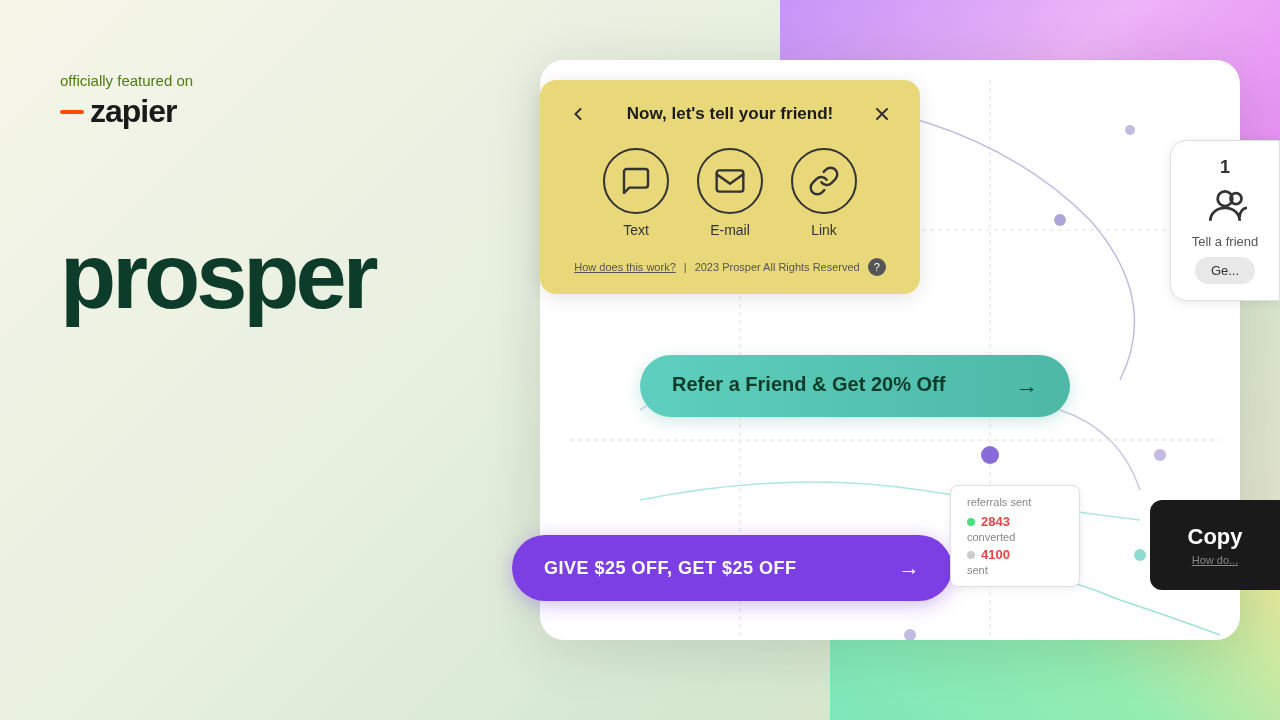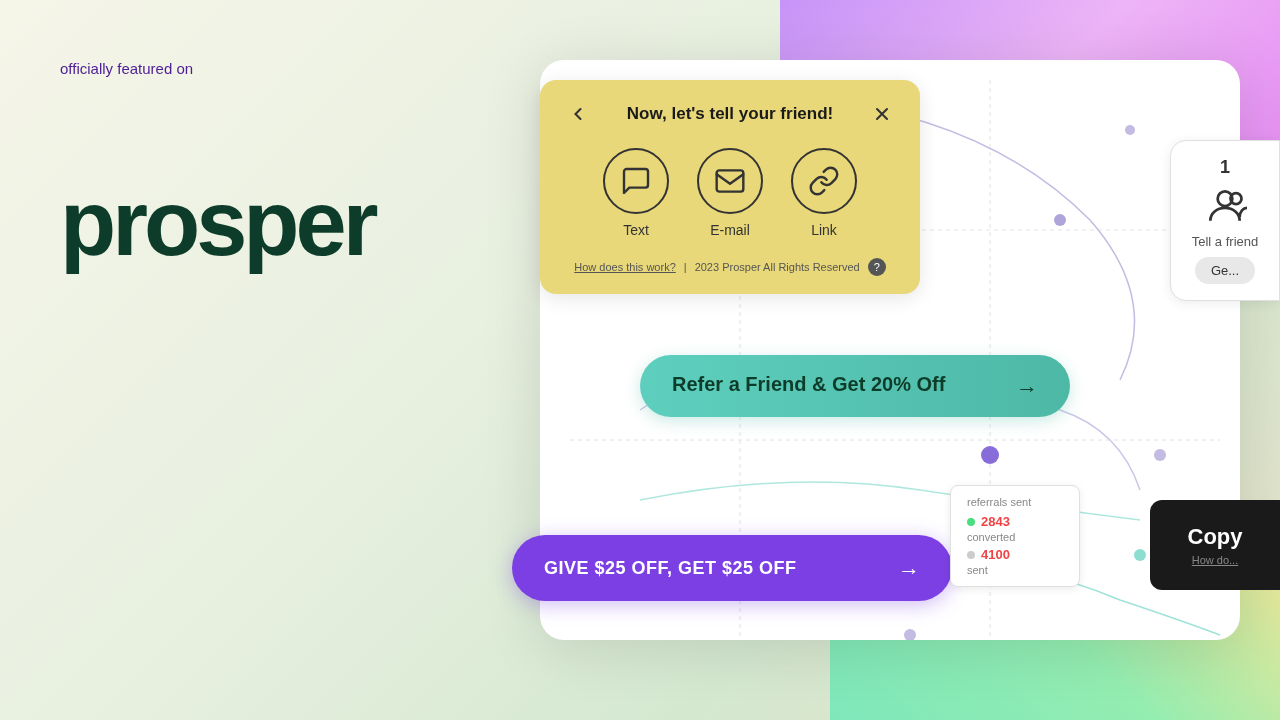--- a/index.html
+++ b/index.html
@@ -56,22 +56,23 @@
 
     .zapier-badge {
       display: flex;
       flex-direction: column;
       gap: 4px;
       margin-bottom: 40px;
     }
 
     .zapier-featured-text {
       font-size: 15px;
-      color: #4c1d95;
+      color: #4d7c0f;
       font-weight: 400;
+      margin-top: 12px;
     }
 
     .zapier-logo {
       display: flex;
       align-items: center;
       gap: 6px;
     }
 
     .zapier-dash {
       width: 24px;
@@ -426,20 +427,24 @@
 </head>
 <body>
 
 <div class="bg"></div>
 <div class="bg-corner-tr"></div>
 <div class="bg-corner-br"></div>
 
 <div class="left-panel">
   <div class="zapier-badge">
     <span class="zapier-featured-text">officially featured on</span>
+    <div class="zapier-logo">
+      <div class="zapier-dash"></div>
+      <span class="zapier-wordmark">zapier</span>
+    </div>
   </div>
 
   <div class="prosper-logo">prosper</div>
 </div>
 
 <div class="right-panel">
 
   <div class="ui-card">
 
     <svg class="flow-svg" viewBox="0 0 700 580" xmlns="http://www.w3.org/2000/svg">

